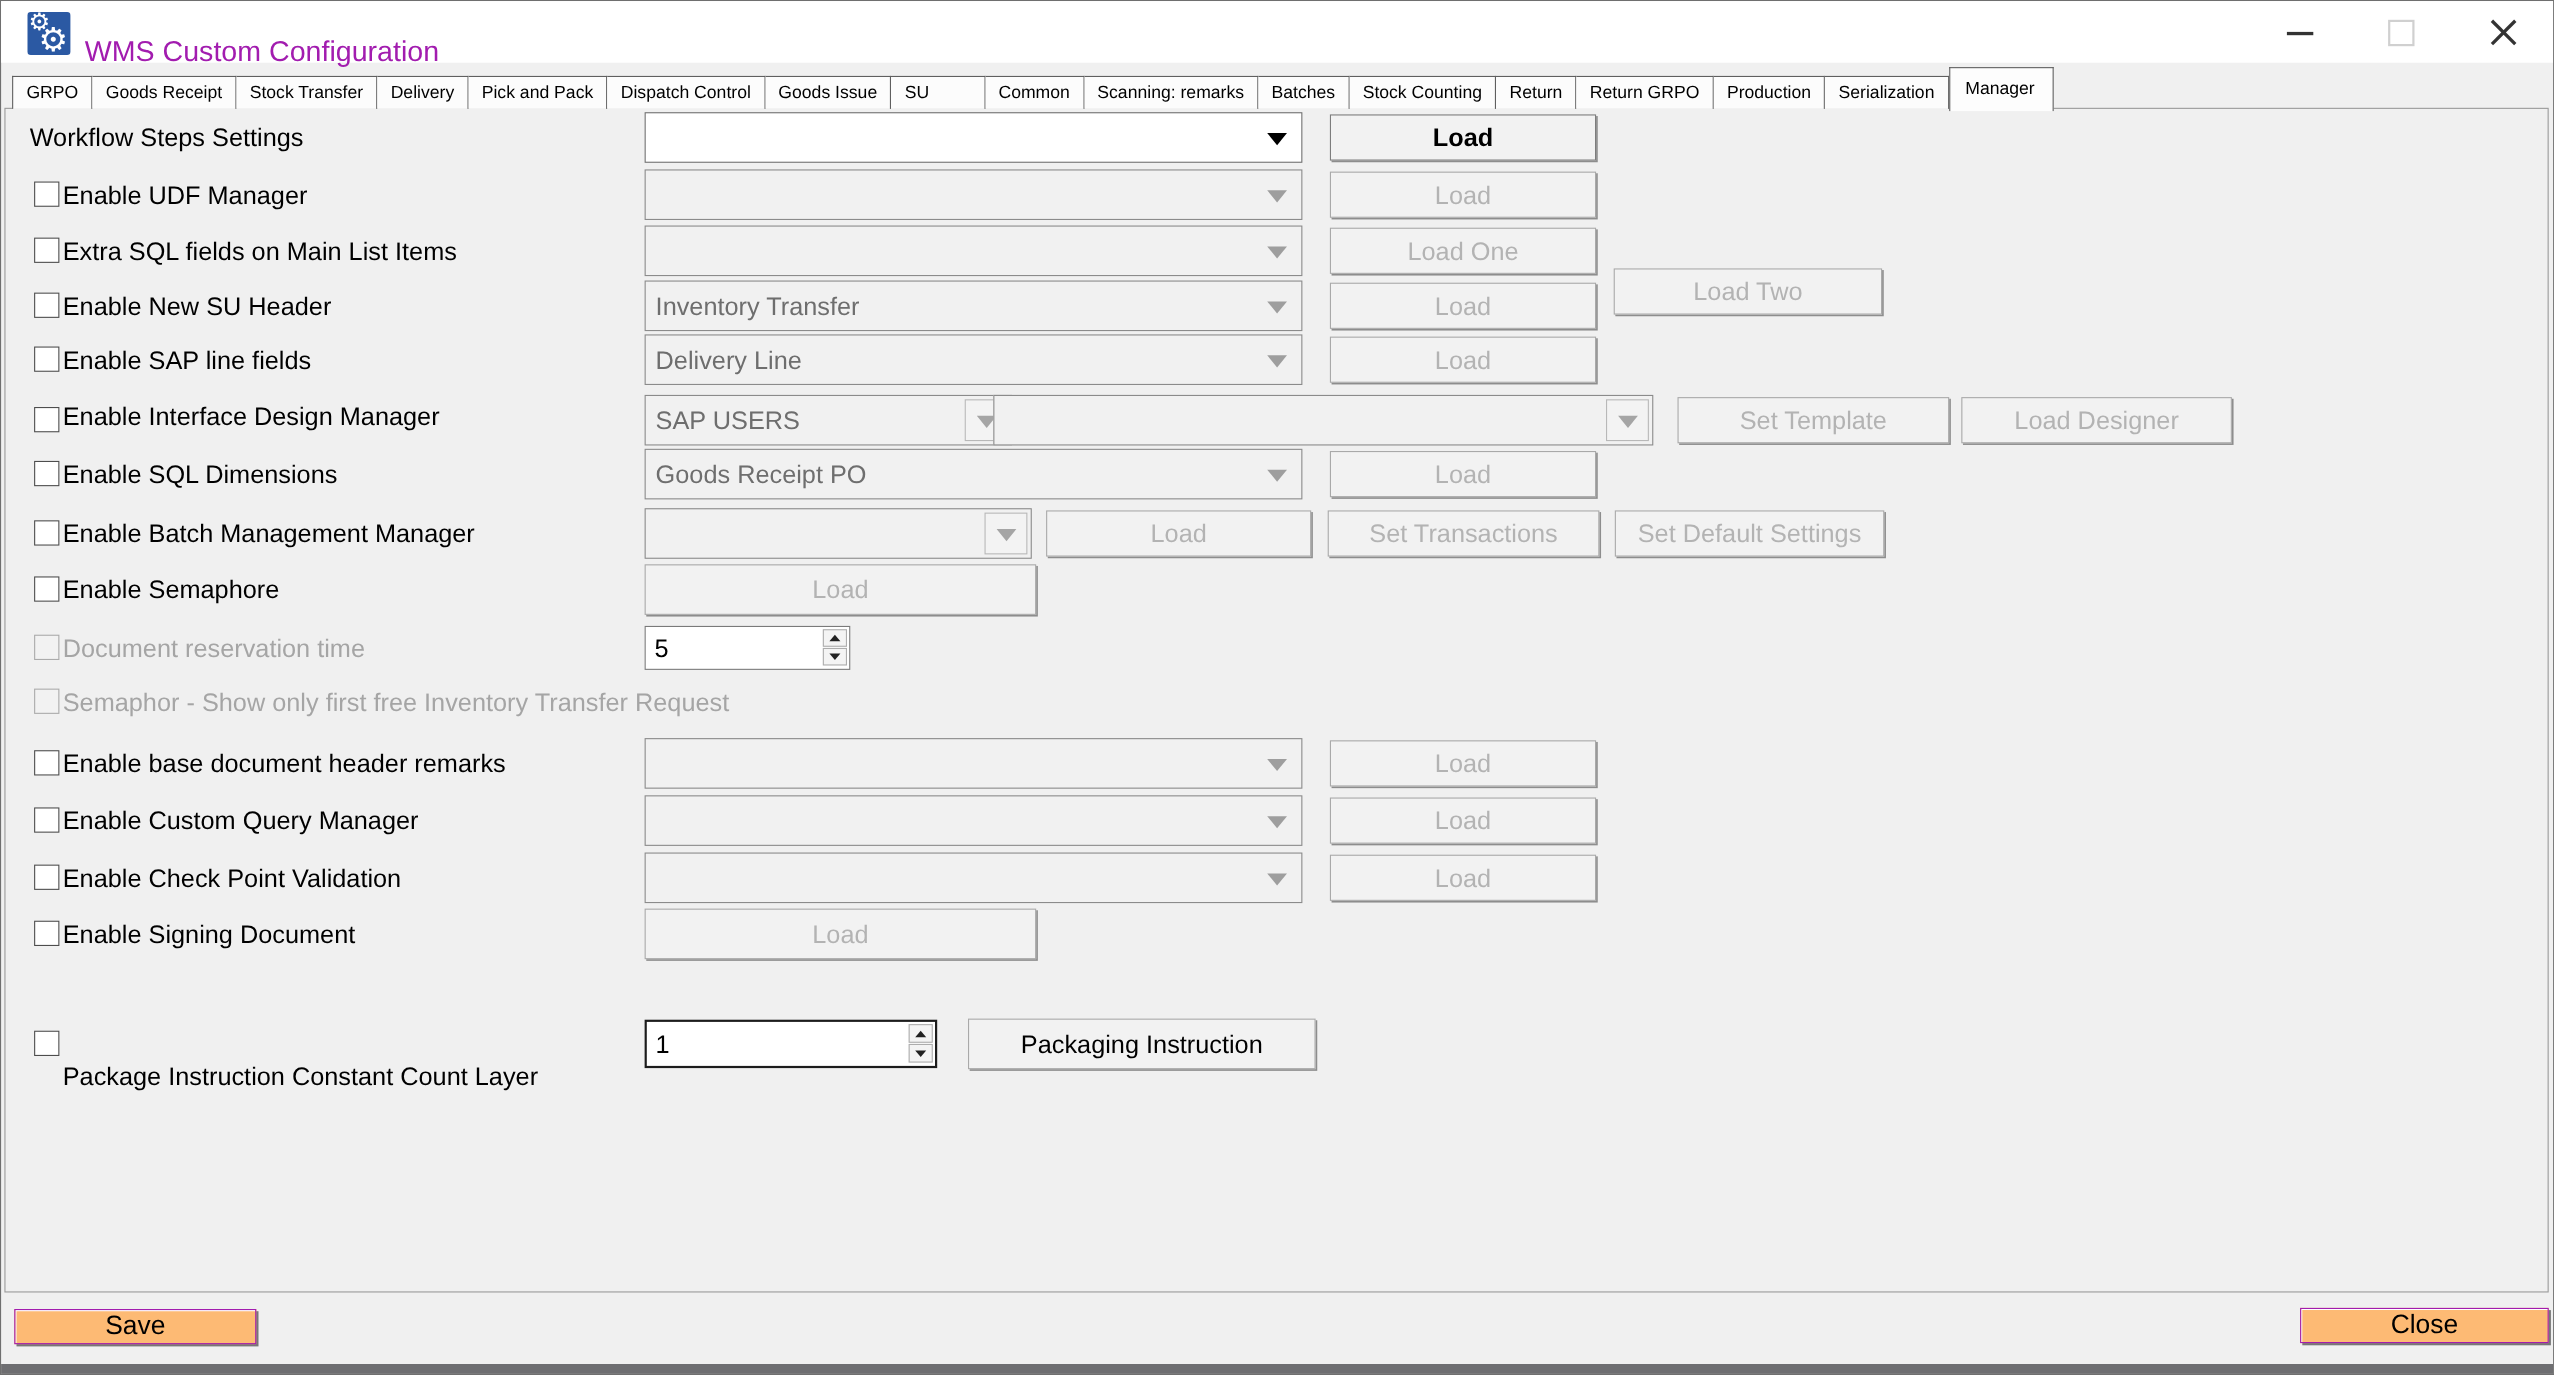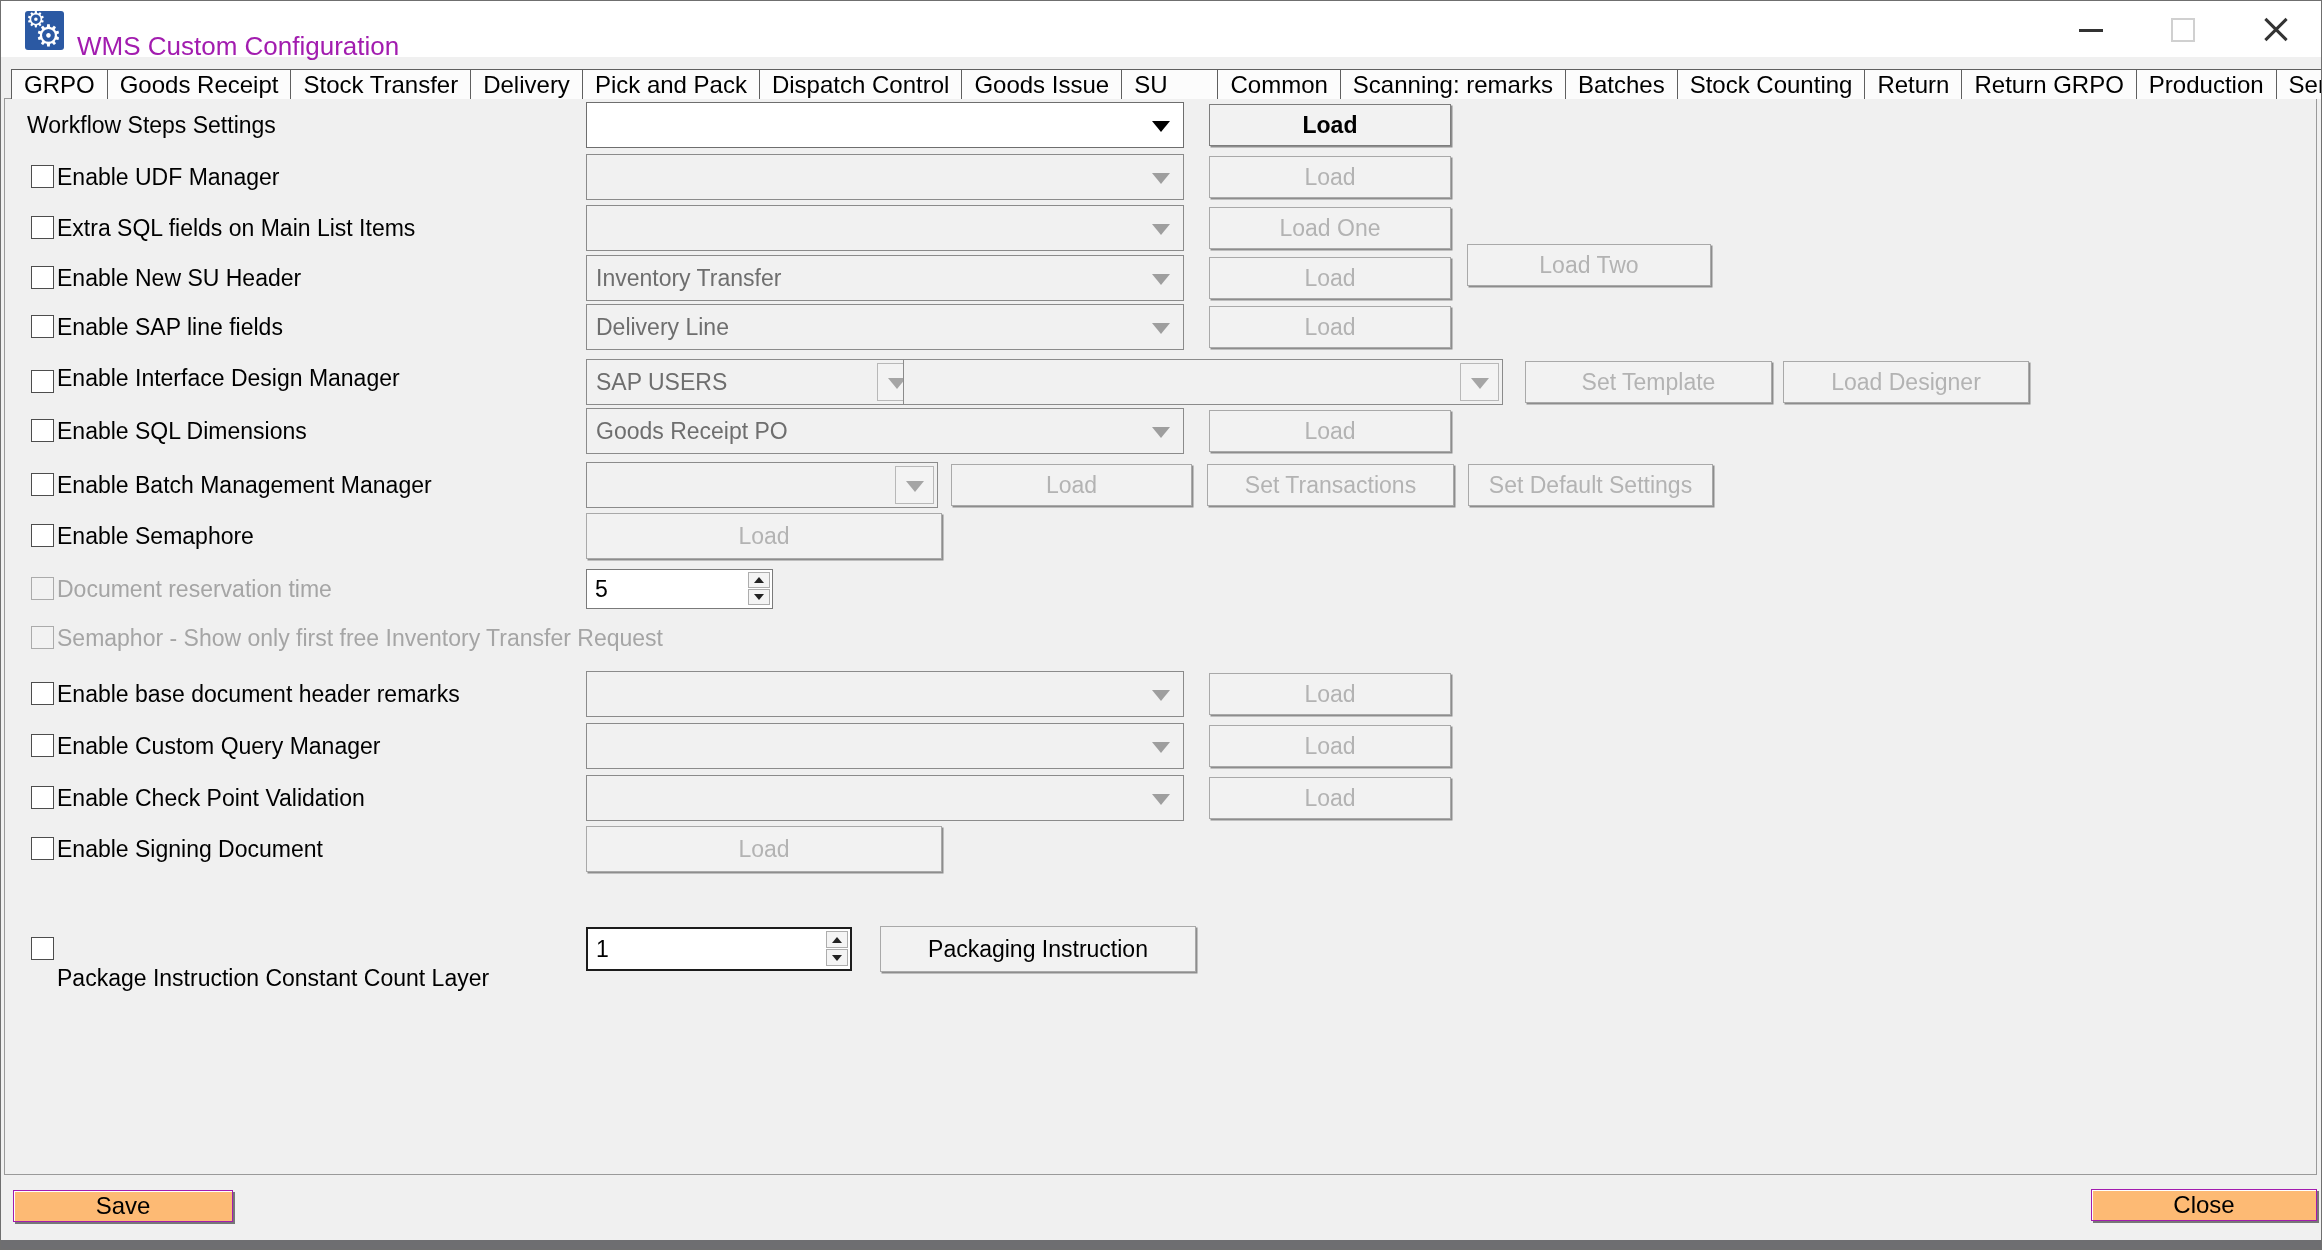--- a/index.html
+++ b/index.html
@@ -13,21 +13,21 @@
   .title-text{position:absolute;left:76px;top:14px;font-size:26px;color:#a21caf;white-space:nowrap;margin-top:16px;}
   .wc{position:absolute;top:0;width:66px;height:54px;cursor:default;}
   .wc-min{left:2056px;} .wc-max{left:2147px;} .wc-close{left:2240px;}
   .min-bar{position:absolute;left:22px;top:28px;width:24px;height:3px;background:#333;}
   .max-box{position:absolute;left:23px;top:17px;width:20px;height:20px;border:2px solid #d0d0d0;background:#fff;}
   .x-bar{position:absolute;left:20px;top:27px;width:30px;height:3px;background:#333;}
   .x1{transform:rotate(45deg);} .x2{transform:rotate(-45deg);}
   
   .tabstrip{position:absolute;left:10px;top:61px;height:37px;display:flex;align-items:flex-end;z-index:5;}
   .tab{height:29px;background:#fcfcfc;border-top:1px solid #5f5f5f;border-right:1px solid #5f5f5f;
-       font-size:24px;color:#000;padding:0 12px;display:flex;align-items:center;white-space:nowrap;}
+       font-size:16px;color:#000;padding:0 12px;display:flex;align-items:center;white-space:nowrap;}
   .tab:first-child{border-left:1px solid #5f5f5f;}
   .tab-su{padding-right:50px;}
   .tab.selected{height:37px;background:#fdfdfd;border-left:1px solid #5f5f5f;margin-bottom:-2px;
                 padding:0 16px 2px 14px;z-index:6;}
   
   .page{position:absolute;left:3px;top:97px;width:2313px;height:1077px;background:#f0f0f0;
         border:1px solid #9a9a9a;box-sizing:border-box;z-index:1;}
   
   .lbl{position:absolute;font-size:23px;color:#000;white-space:nowrap;z-index:2;}
   .lbl.dis{color:#a5a5a5;}

